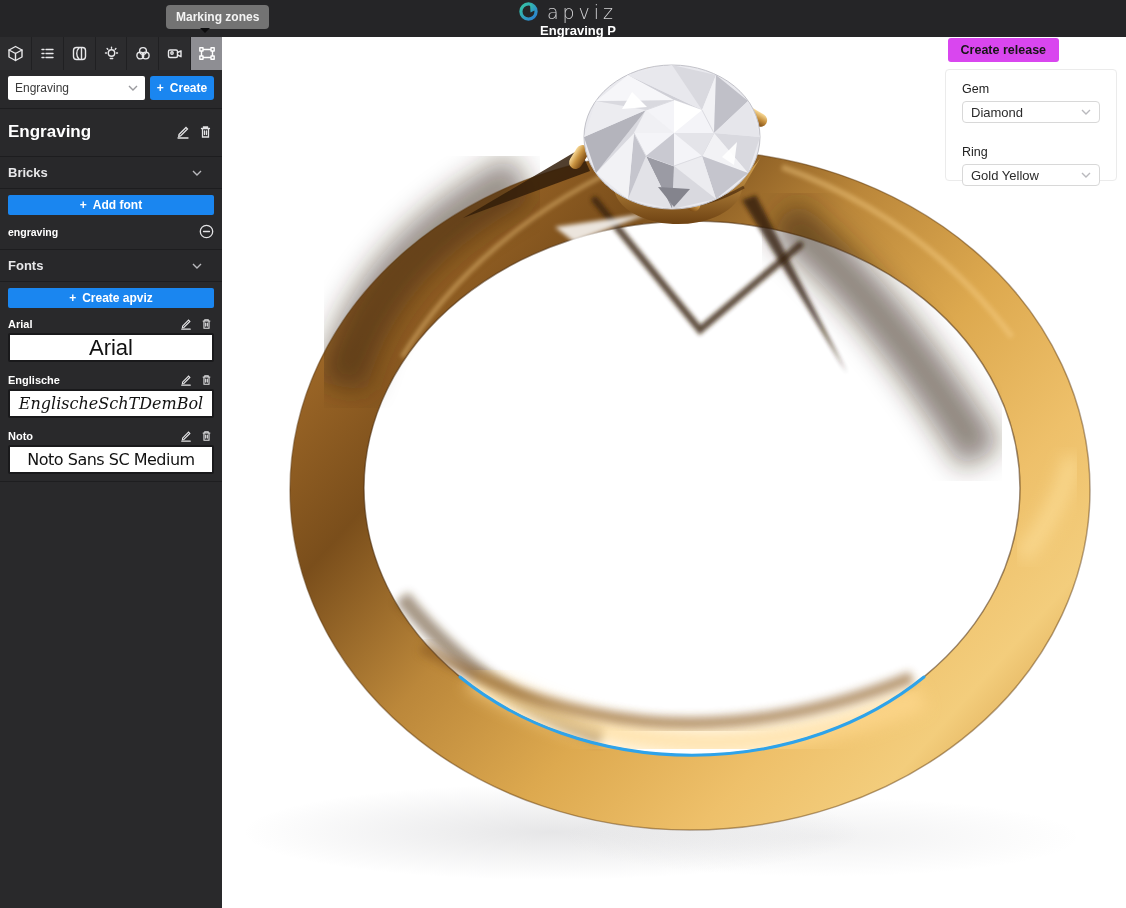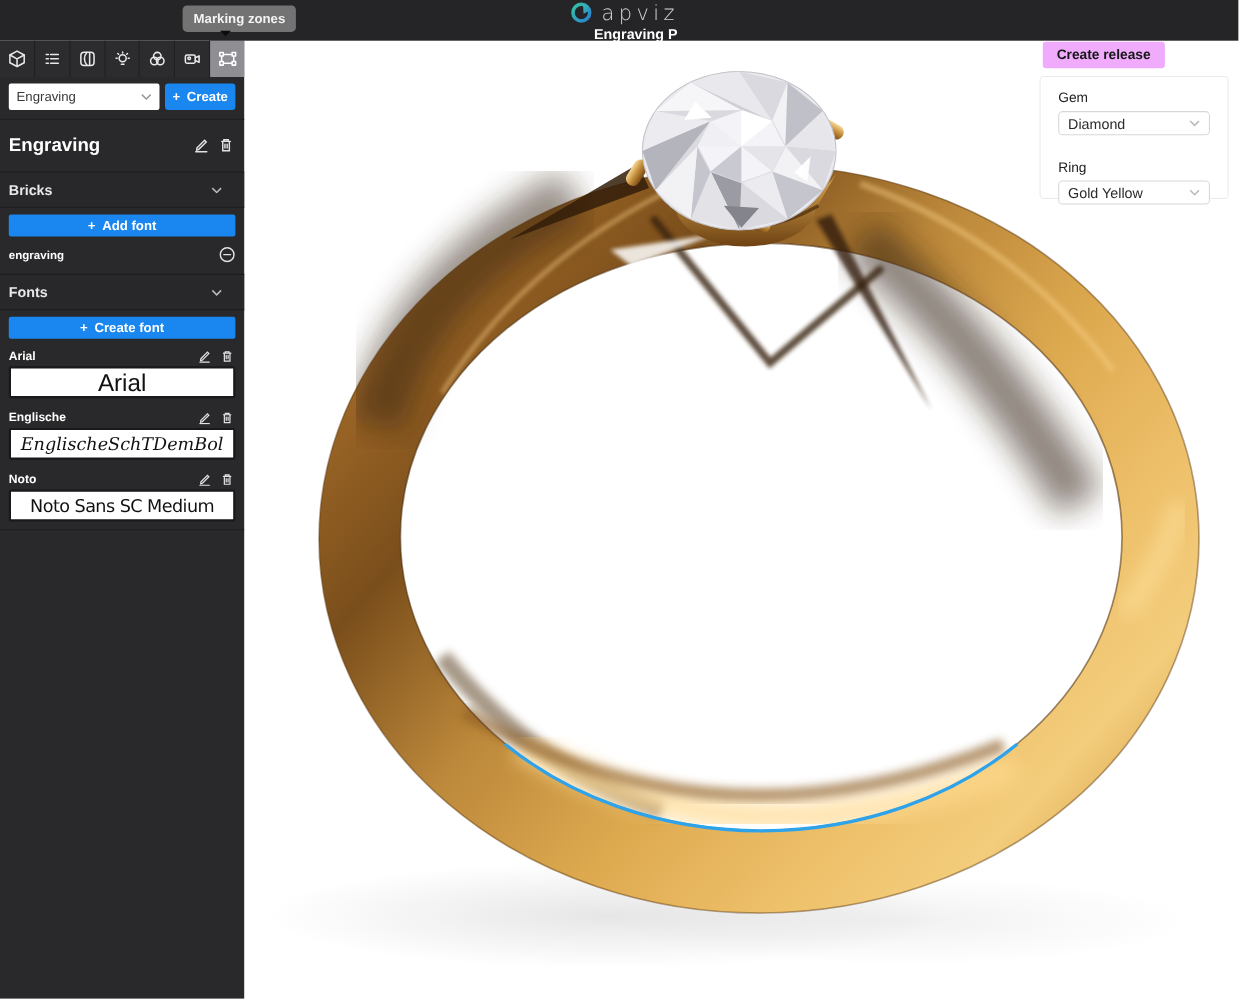--- a/index.html
+++ b/index.html
@@ -13,21 +13,21 @@
   .logo-wrap { display:flex; align-items:center; margin-left:8px; }
   .logo-text { color:#d2d2d4; font-size:19px; font-weight:300; letter-spacing:4px;
                margin-left:7px; font-family:"DejaVu Sans", sans-serif; }
   .doc-title { color:#fff; font-size:13px; font-weight:600; margin-left:30px; white-space:nowrap; }
   .tooltip { position:absolute; left:166px; top:5px; background:#737373; color:#f4f4f4;
              font-size:12px; font-weight:700; padding:5px 10px; border-radius:4px;
              white-space:nowrap; z-index:40; }
   .tooltip::after { content:""; position:absolute; left:34px; bottom:-9px;
              border:5px solid transparent; border-top-color:#0b0b0c; }
   .topbar-actions { margin-left:auto; display:flex; align-items:center; gap:9px; margin-right:11px; }
-  .btn-release { background:#f0abfc; color:#161616; font-size:12.5px; font-weight:600;
+  .btn-release { background:#d946ef; color:#161616; font-size:12.5px; font-weight:600;
                  border:none; border-radius:3px; padding:5px 13px; height:24px; cursor:pointer; }
   .btn-exit { background:transparent; color:#fff; font-size:12.5px; font-weight:700;
               border:2px solid #fff; border-radius:3px; padding:3px 10px; height:24px; cursor:pointer; }
 
   
   .toolbar { position:absolute; left:0; top:37px; width:222px; height:33px;
              background:#2c2c2e; display:flex; z-index:25; }
   .tool { flex:1; display:flex; align-items:center; justify-content:center;
           border-right:1px solid #202022; cursor:pointer; }
   .tool:last-child { border-right:none; }
@@ -207,21 +207,21 @@
       </button>
     </div>
     <div class="section-hdr">
       <span class="lbl">Fonts</span>
       <svg class="chev" viewBox="0 0 10 6" width="11">
           <polyline points="1,1 5,5 9,1"></polyline>
         </svg>
     </div>
     <button class="btn-blue wide-btn">
       <span>+</span>
-      <span>Create font</span>
+      <span>Create apviz</span>
     </button>
 
     <div class="font-item">
       <div class="font-label-row">
         <span class="lbl">Arial</span>
         <button class="icon-btn">
           <svg width="12" height="12" viewBox="0 0 14 14">
             <path d="M3,9.5 L10,2.5 L11.5,4 L4.5,11 L2.8,11.4 Z"></path>
               <path d="M2,13 L12,13"></path>
             </svg>

